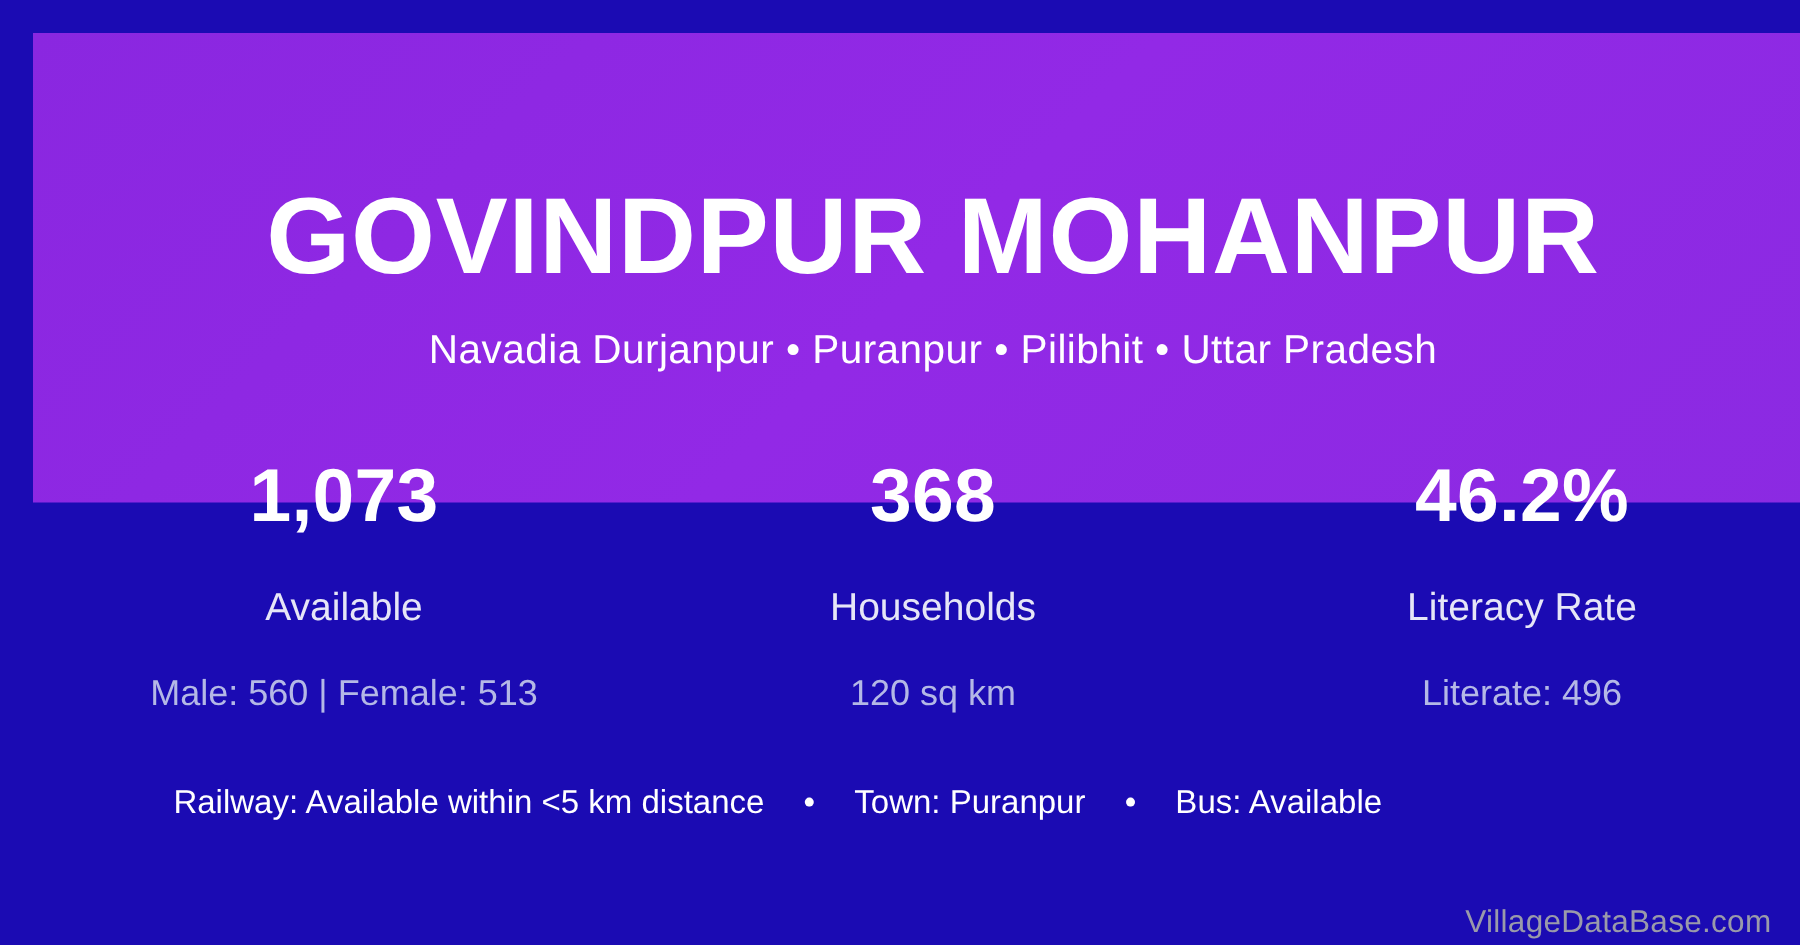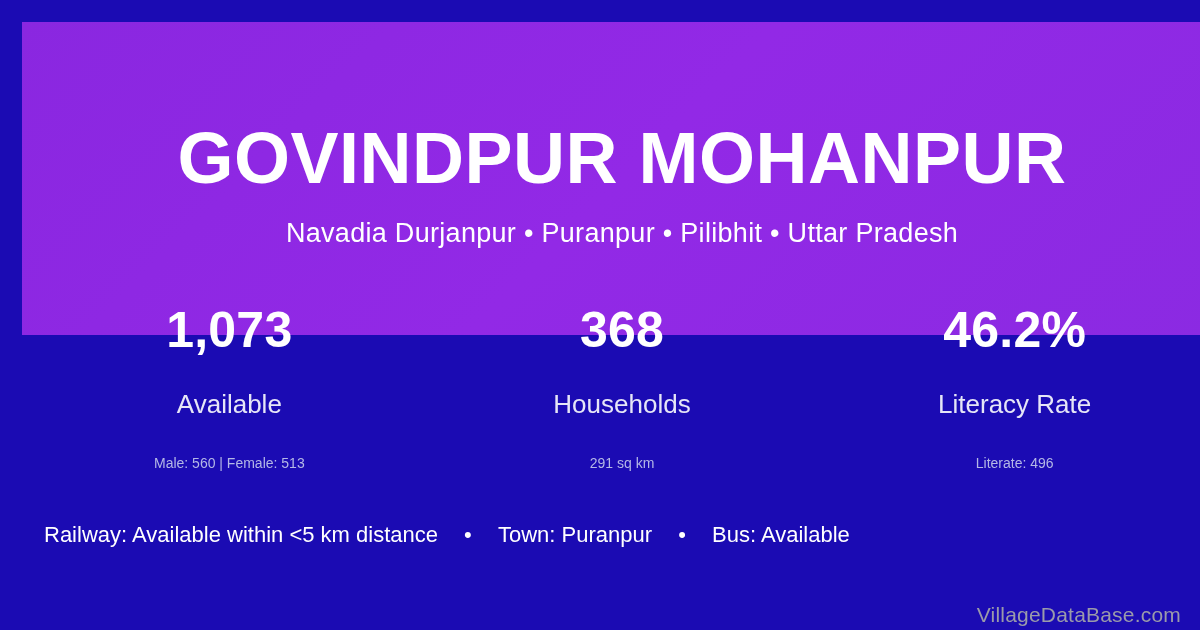--- a/index.html
+++ b/index.html
@@ -89,32 +89,33 @@
   .stat-label {
     color: #e6e6f7;
     font-size: 26px;
     font-weight: 400;
     line-height: 36px;
     margin-top: 3px;
   }
 
   .stat-sub {
     color: #b4b8e6;
-    font-size: 14px;
+    font-size: 24px;
     font-weight: 400;
     line-height: 24px;
     margin-top: 7px;
   }
 
   
   #amenities {
     position: absolute;
     left: 0;
     top: 488px;
     width: 993px;
+    text-align: center;
     color: #ffffff;
     font-size: 22px;
     font-weight: 400;
     line-height: 28px;
     white-space: nowrap;
   }
   #amenities .sep {
     padding: 0 9px;
   }
 
@@ -145,21 +146,21 @@
 
     <div class="stat-col">
       <div class="stat-value">1,073</div>
       <div class="stat-label">Available</div>
       <div class="stat-sub">Male: 560 | Female: 513</div>
     </div>
 
     <div class="stat-col">
       <div class="stat-value">368</div>
       <div class="stat-label">Households</div>
-      <div class="stat-sub">291 sq km</div>
+      <div class="stat-sub">120 sq km</div>
     </div>
 
     <div class="stat-col">
       <div class="stat-value">46.2%</div>
       <div class="stat-label">Literacy Rate</div>
       <div class="stat-sub">Literate: 496</div>
     </div>
 
   </div>
 

